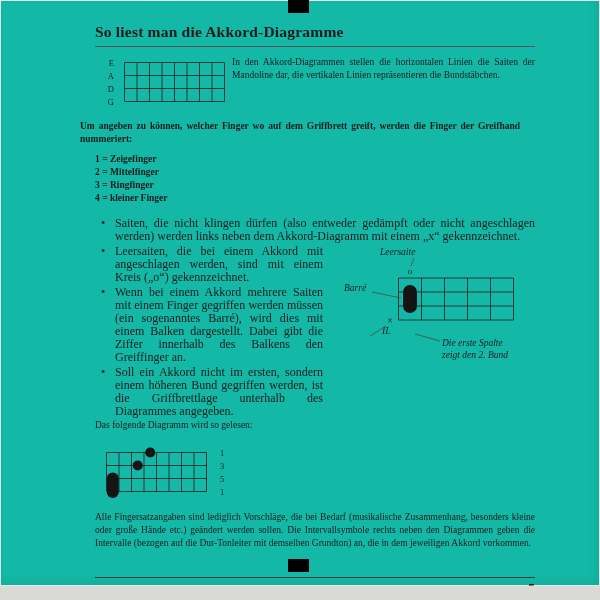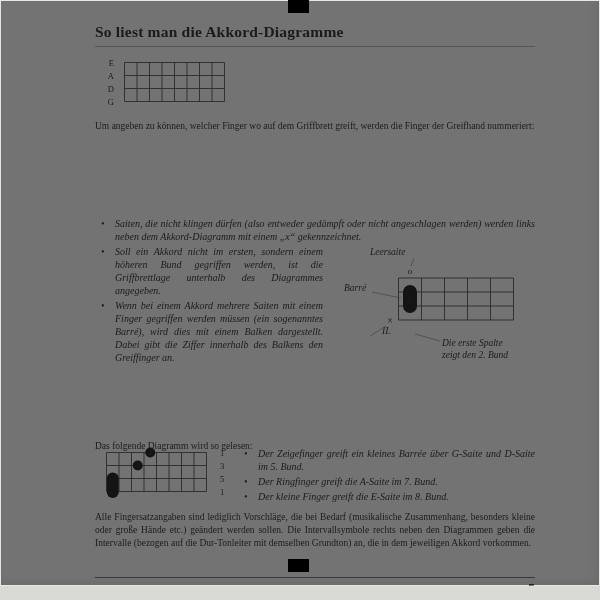--- a/index.html
+++ b/index.html
@@ -1,43 +1,43 @@
 <!DOCTYPE html>
 <html><head>
 <meta charset="utf-8">
 <style>
   * { margin:0; padding:0; box-sizing:border-box; }
   html,body { width:600px; height:600px; }
   body { background:#d9d9d5; font-family:"Liberation Serif", serif; color:#1b1b1b; }
-  .sheet { position:relative; width:600px; height:586px; background:#737373; overflow:hidden;
+  .sheet { position:relative; width:600px; height:586px; background:#14b8a6; overflow:hidden;
            box-shadow: inset 0 0 0 1px #e6e6e2, inset -4px -4px 10px rgba(0,0,0,.07); }
   .abs { position:absolute; }
   .tab { background:#000; width:21px; height:13px; left:288px; }
   .tab.top { top:0; }
   .tab.bottom { top:559px; }
   .title { left:95px; top:23px; font-size:15.5px; font-weight:bold; letter-spacing:.2px; }
   .title-rule { left:95px; top:46px; width:440px; height:1px; background:#555; }
   .body-text { font-size:9.5px; line-height:13px; text-align:justify; }
   .intro { left:232px; top:56px; width:303px; }
-  .numbering { left:95px; top:120px; width:440px; }
+  .numbering { left:80px; top:120px; width:440px;font-weight:bold; }
   .fingers { left:95px; top:153px; }
   .finger-item { font-size:9.5px; line-height:13px; font-weight:bold; }
   .bullets { left:95px; top:217px; width:440px; }
-  .bullet { position:relative; padding-left:20px; font-size:10px; line-height:13px;
-            text-align:justify; margin-bottom:2px;font-style:italic; }
+  .bullet { position:relative; padding-left:20px; font-size:12px; line-height:13px;
+            text-align:justify; margin-bottom:2px; }
   .bullet::before { content:"•"; position:absolute; left:6px; top:0; }
   .bullet.narrow { width:228px; }
   .annotated { left:336px; top:243px; width:202px; height:140px; }
   .ital { position:absolute; font-style:italic; font-size:9.5px; line-height:12px; }
-  .lbl-leersaite { left:34px; top:3px; }
+  .lbl-leersaite { left:44px; top:3px; }
   .lbl-barre { left:8px; top:39px; }
   .lbl-pos { left:46px; top:82px; }
   .lbl-muted { left:4px; top:96px; width:62px; }
   .lbl-col { left:106px; top:94px; width:68px; }
-  .following { left:95px; top:441px; font-size:9.5px; }
+  .following { left:95px; top:420px; font-size:9.5px; }
   .example-diagram { left:100px; top:446px; }
   .example-bullets { left:238px; top:447px; width:297px; }
   .outro { left:95px; top:511px; width:440px; }
   .footer-rule { left:95px; top:577px; width:440px; height:1px; background:#3a3a3a; }
   .page-number { left:95px; top:580px; width:440px; text-align:right;
                  font-weight:bold; font-size:13.5px; }
   svg text { font-family:"Liberation Serif", serif; fill:#1b1b1b; }
 </style>
 </head>
 <body>
@@ -68,28 +68,36 @@
         <line x1="62" y1="5.5" x2="62" y2="44.5"></line>
         <line x1="74.5" y1="5.5" x2="74.5" y2="44.5"></line>
         <line x1="87" y1="5.5" x2="87" y2="44.5"></line>
         <line x1="99.5" y1="5.5" x2="99.5" y2="44.5"></line>
         <line x1="112" y1="5.5" x2="112" y2="44.5"></line>
         <line x1="124.5" y1="5.5" x2="124.5" y2="44.5"></line>
       </g>
     </svg>
   </div>
 
+  <p class="abs body-text intro">In den Akkord-Diagrammen stellen die horizontalen Linien die Saiten der Mandoline dar, die vertikalen Linien repräsentieren die Bundstäbchen.</p>
 
   <p class="abs body-text numbering">Um angeben zu können, welcher Finger wo auf dem Griffbrett greift, werden die Finger der Greifhand nummeriert:</p>
 
+  <div class="abs fingers">
+    <div class="finger-item">1 = Zeigefinger</div>
+    <div class="finger-item">2 = Mittelfinger</div>
+    <div class="finger-item">3 = Ringfinger</div>
+    <div class="finger-item">4 = kleiner Finger</div>
+  </div>
 
   <div class="abs bullets">
     <div class="bullet">Saiten, die nicht klingen dürfen (also entweder gedämpft oder nicht angeschlagen werden) werden links neben dem Akkord-Diagramm mit einem „x“ gekennzeichnet.</div>
+    <div class="bullet narrow">Leersaiten, die bei einem Akkord mit angeschlagen werden, sind mit einem Kreis („o“) gekennzeichnet.</div>
+    <div class="bullet narrow">Wenn bei einem Akkord mehrere Saiten mit einem Finger gegriffen werden müssen (ein sogenanntes Barré), wird dies mit einem Balken dargestellt. Dabei gibt die Ziffer innerhalb des Balkens den Greiffinger an.</div>
     <div class="bullet narrow">Soll ein Akkord nicht im ersten, sondern einem höheren Bund gegriffen werden, ist die Griffbrettlage unterhalb des Diagrammes angegeben.</div>
-    <div class="bullet narrow">Wenn bei einem Akkord mehrere Saiten mit einem Finger gegriffen werden müssen (ein sogenanntes Barré), wird dies mit einem Balken dargestellt. Dabei gibt die Ziffer innerhalb des Balkens den Greiffinger an.</div>
   </div>
 
   <div class="abs annotated">
     <span class="ital lbl-leersaite">Leersaite</span>
     <span class="ital lbl-barre">Barré</span>
     <span class="ital lbl-pos">II.</span>
     <span class="ital lbl-col">Die erste Spalte zeigt den 2. Bund</span>
     <svg width="202" height="140" style="position:absolute; left:0; top:0;">
       <g stroke="#2a2a2a" stroke-width="0.9">
         <line x1="62.5" y1="35" x2="177.5" y2="35"></line>
@@ -143,25 +151,20 @@
       <text x="50.25" y="9.3" text-anchor="middle" font-size="7.5" font-weight="bold" fill="#ffffff">4</text>
       <g font-size="8.5">
         <text x="120" y="9.5">1</text>
         <text x="120" y="22.5">3</text>
         <text x="120" y="35.5">5</text>
         <text x="120" y="48.5">1</text>
       </g>
     </svg>
   </div>
 
-  <div class="abs example-bullets">
-    <div class="bullet">Der Zeigefinger greift ein kleines Barrée über G-Saite und D-Saite im 5. Bund.</div>
-    <div class="bullet">Der Ringfinger greift die A-Saite im 7. Bund.</div>
-    <div class="bullet">Der kleine Finger greift die E-Saite im 8. Bund.</div>
-  </div>
 
   <p class="abs body-text outro">Alle Fingersatzangaben sind lediglich Vorschläge, die bei Bedarf (musikalische Zusammenhang, besonders kleine oder große Hände etc.) geändert werden sollen. Die Intervallsymbole rechts neben den Diagrammen geben die Intervalle (bezogen auf die Dur-Tonleiter mit demselben Grundton) an, die in dem jeweiligen Akkord vorkommen.</p>
 
   <div class="abs tab bottom"></div>
   <div class="abs footer-rule"></div>
   <div class="abs page-number">5</div>
 
 </div>
 
 </body></html>

